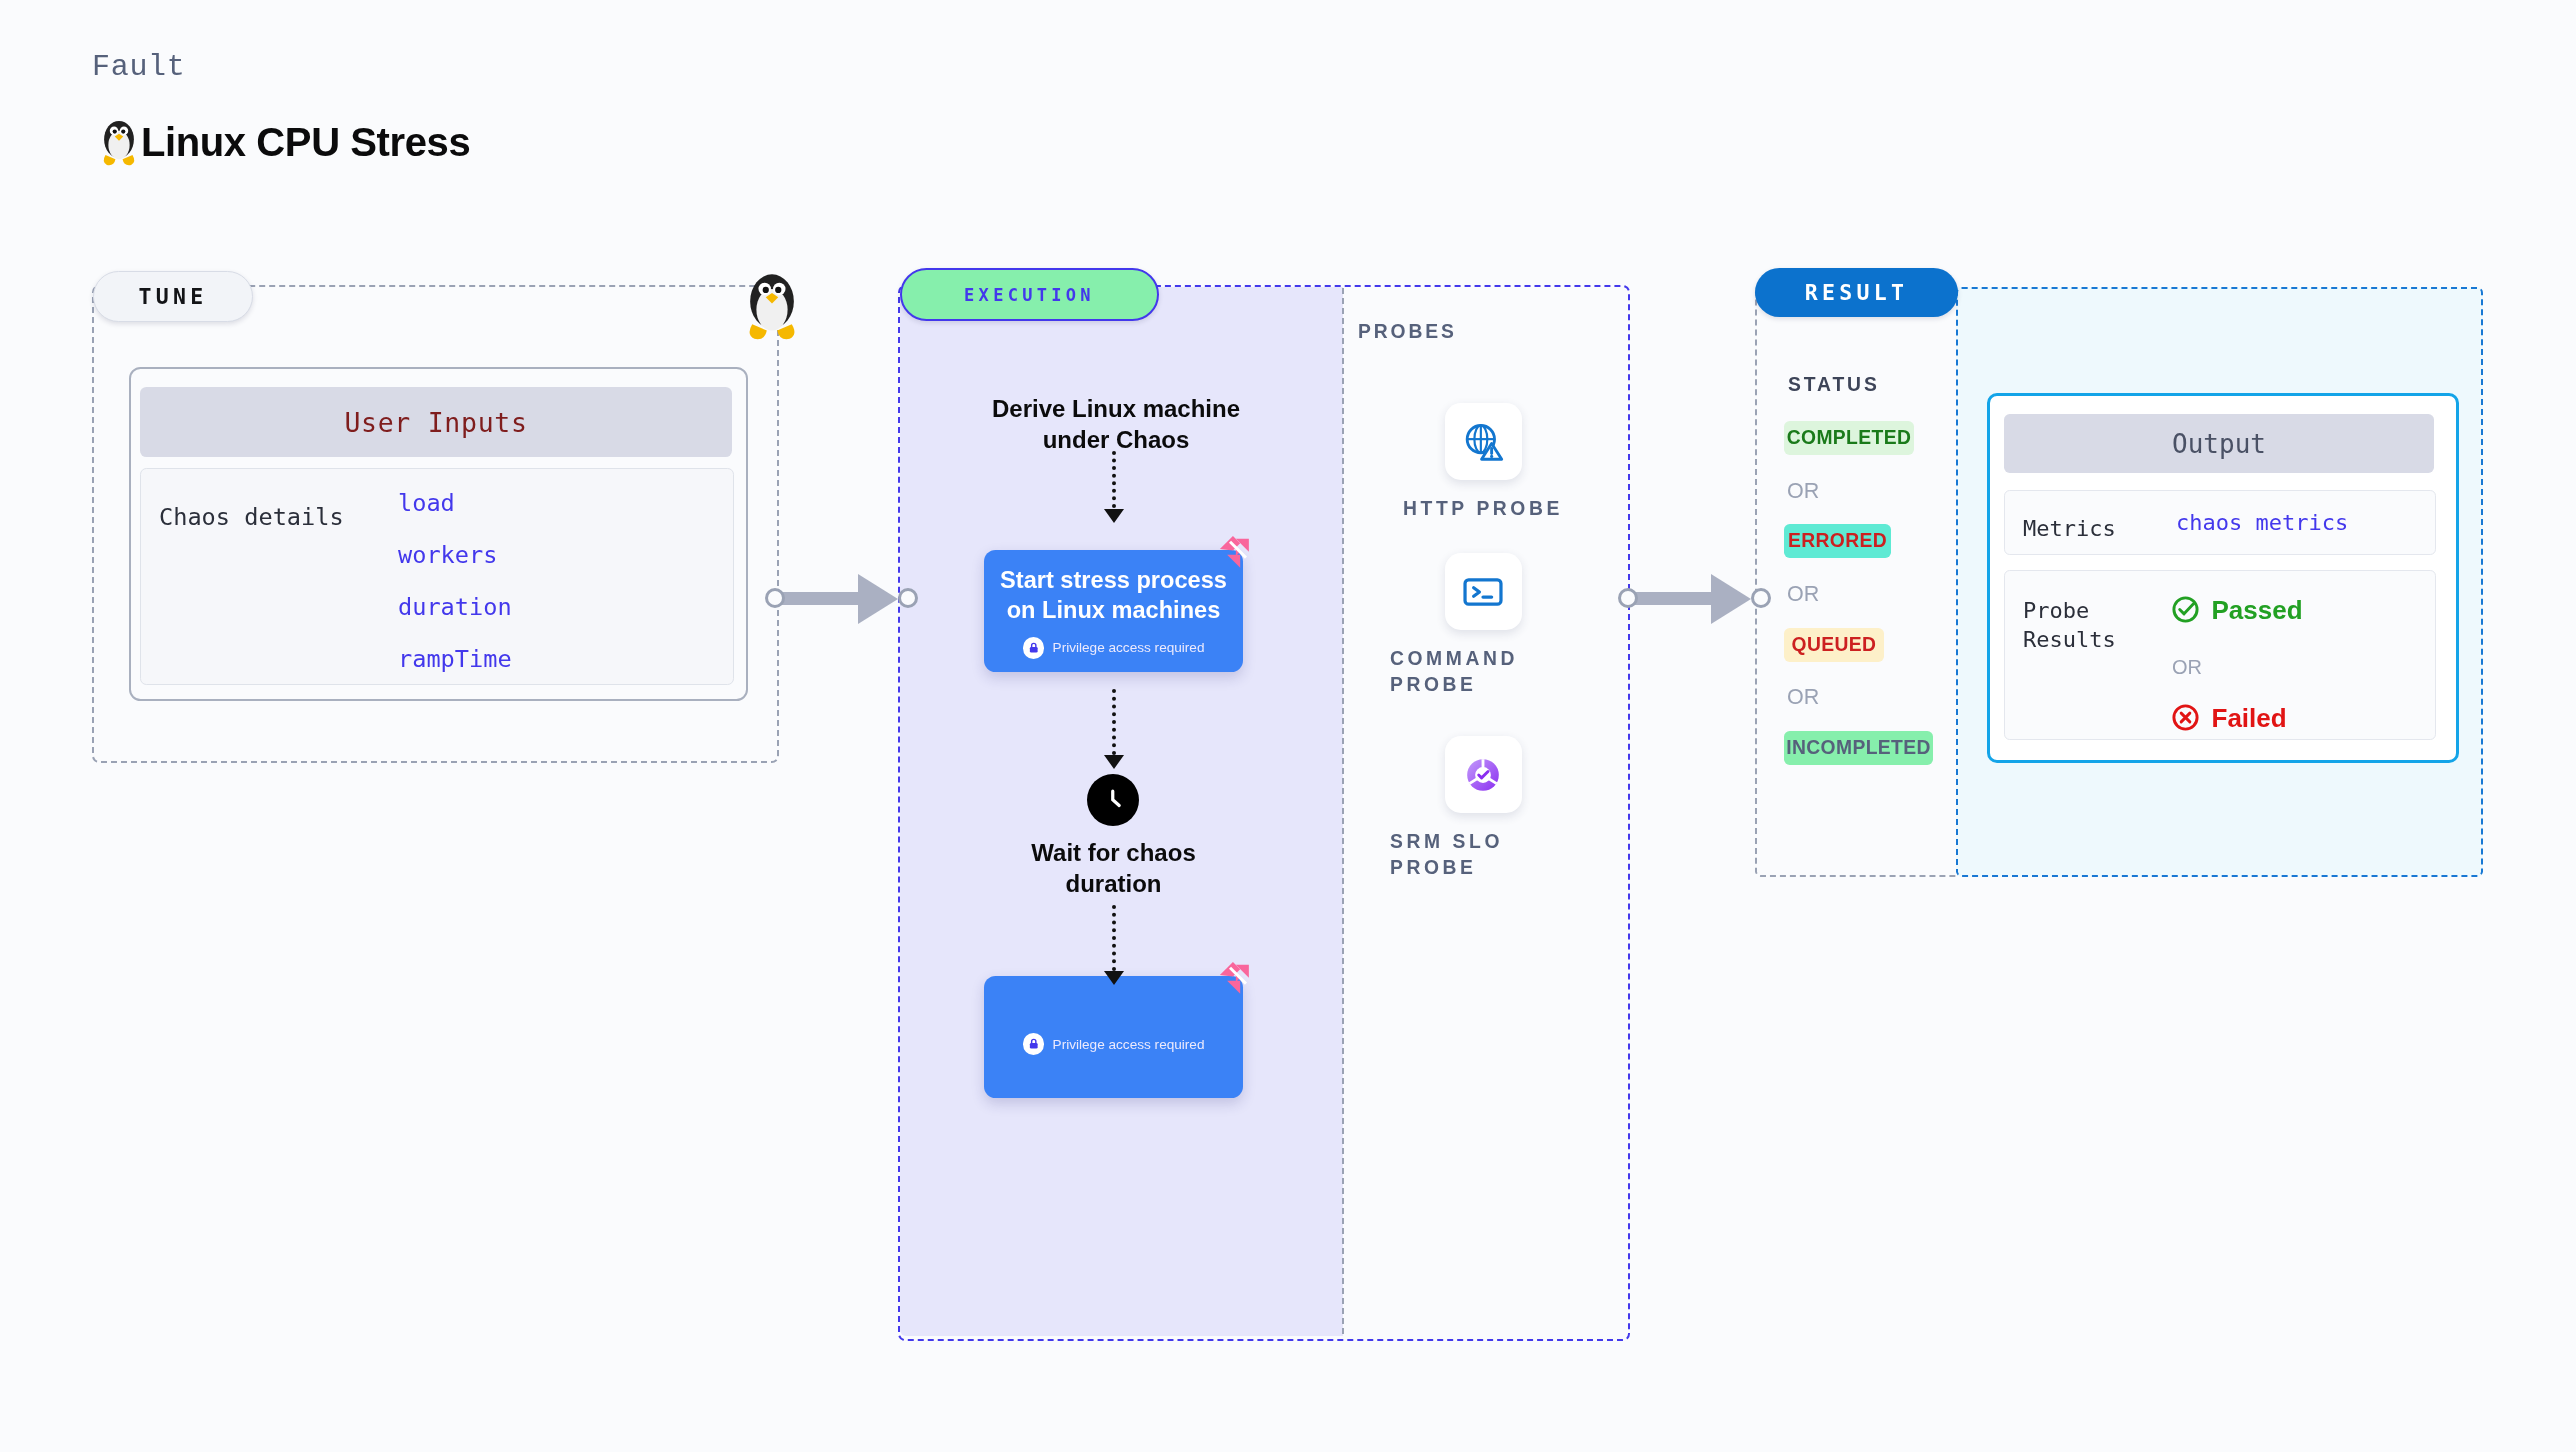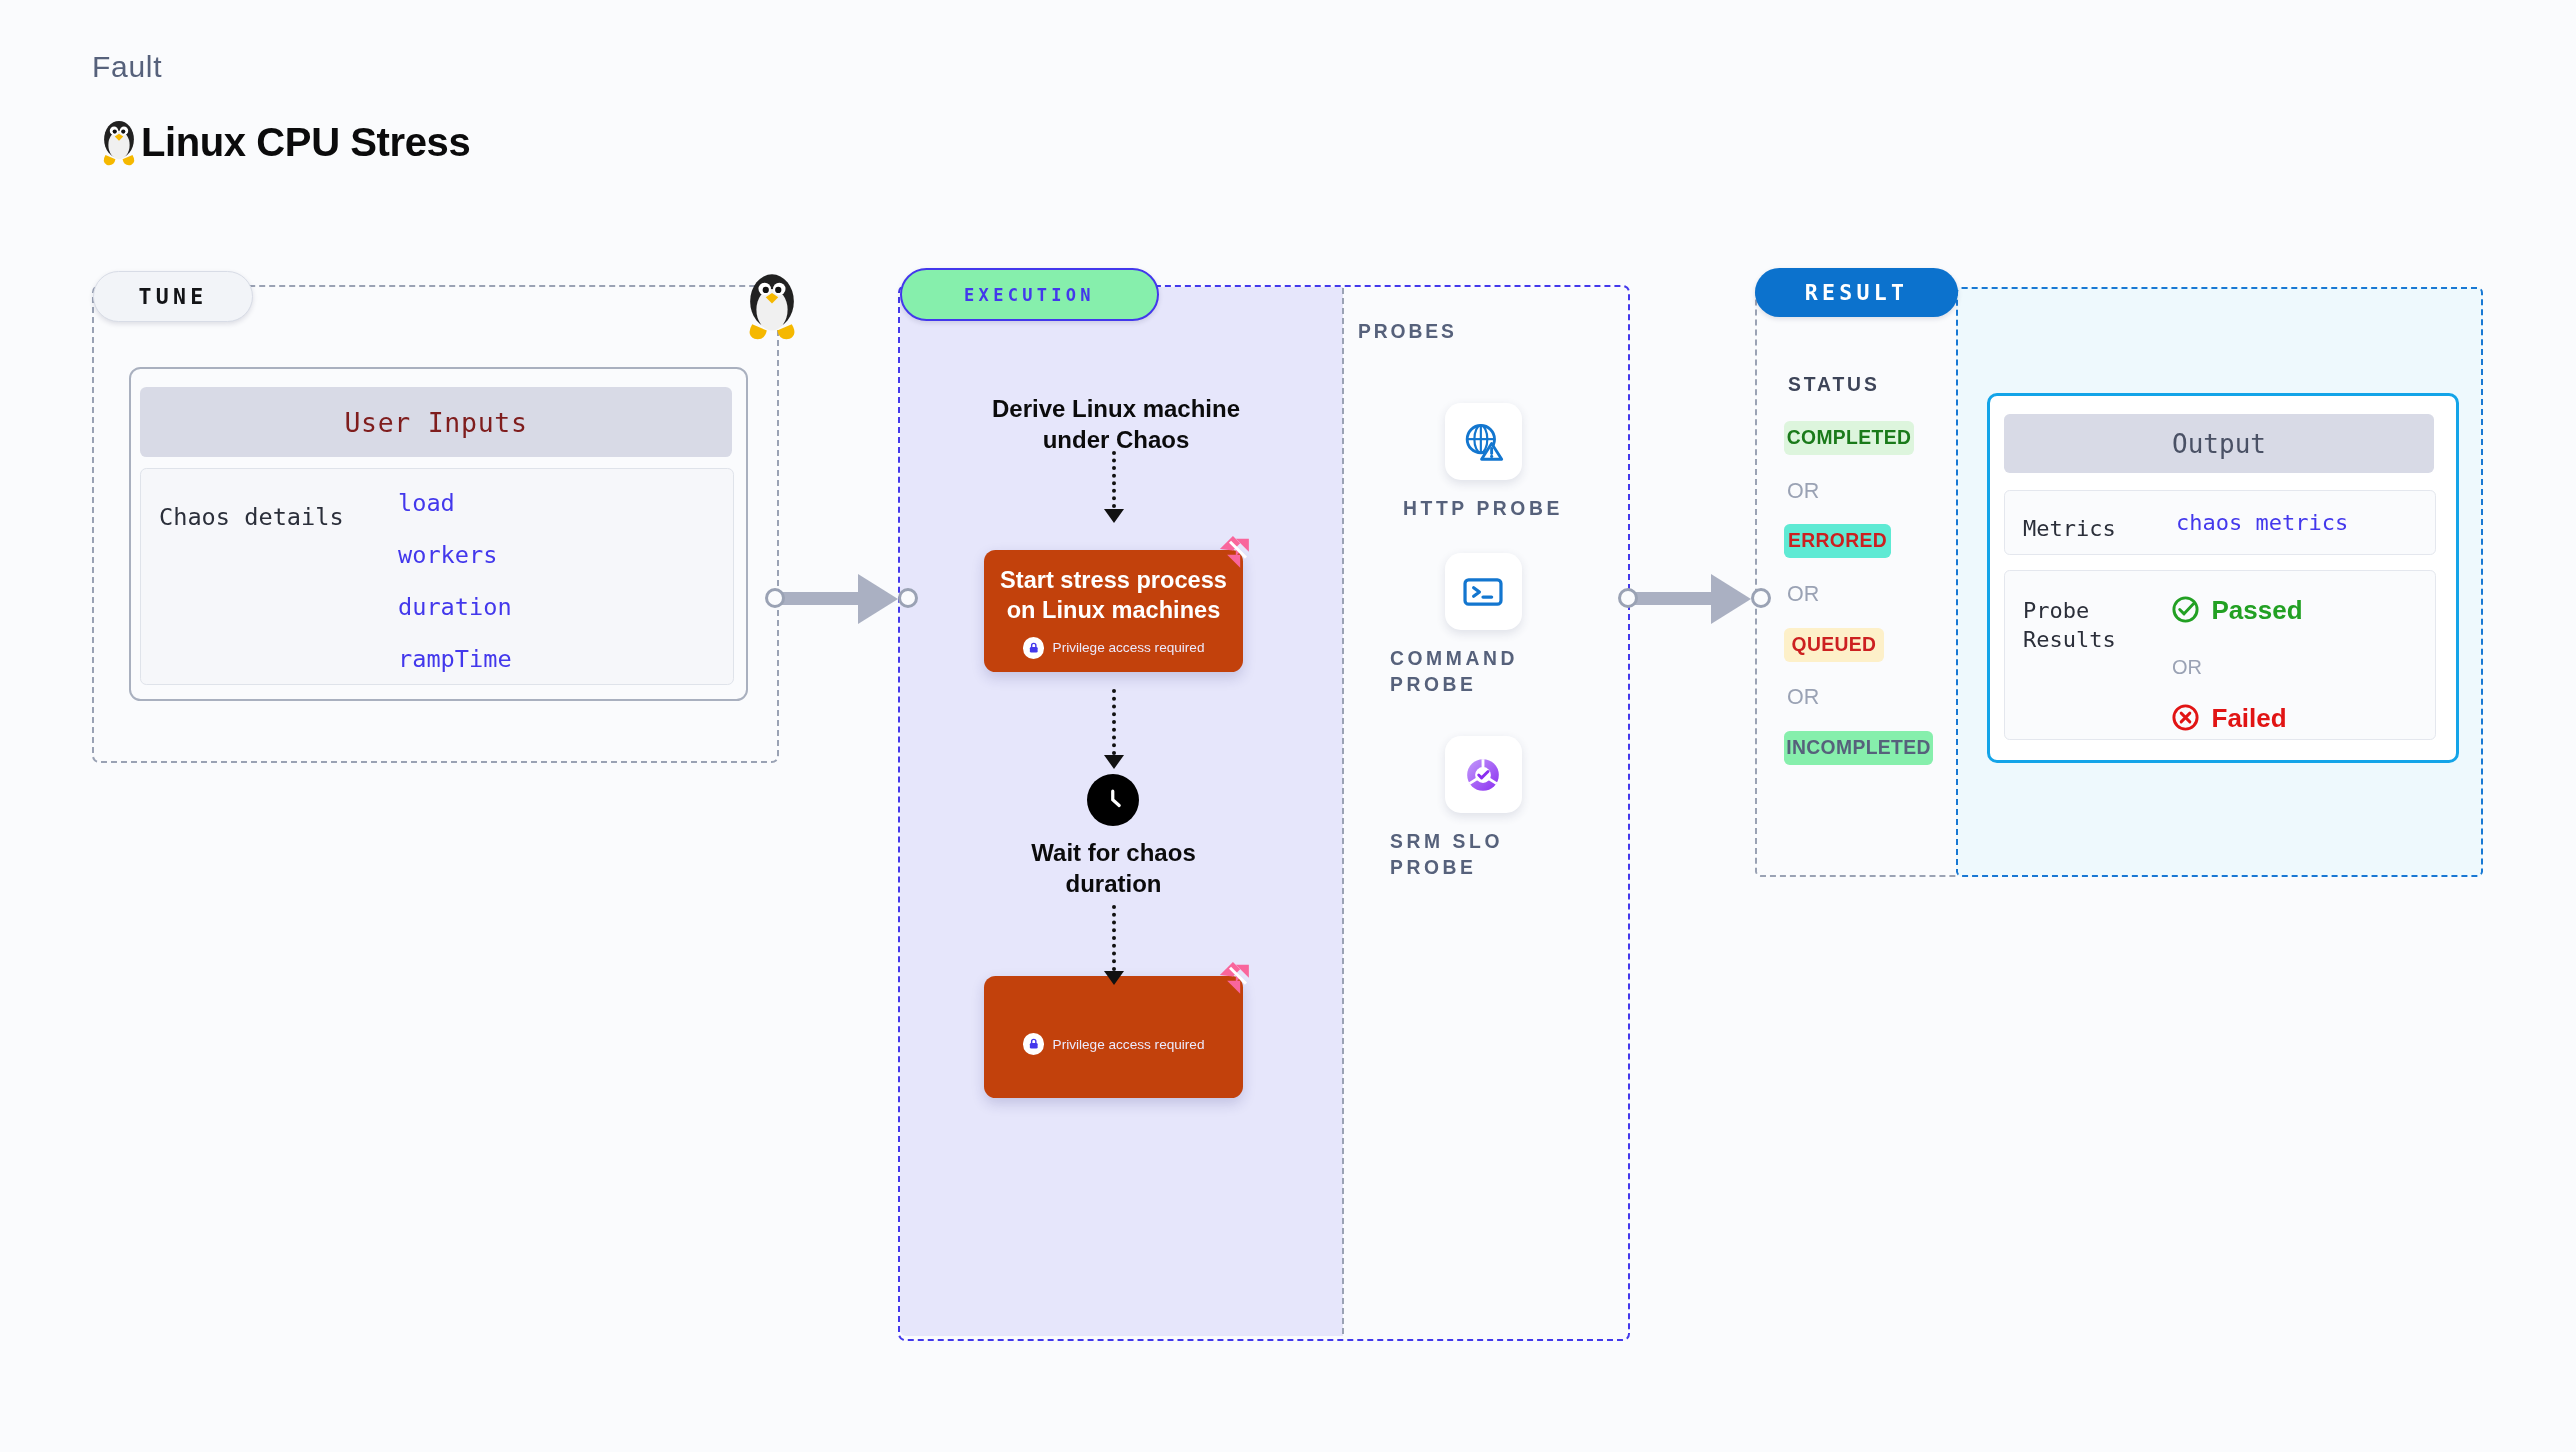--- a/index.html
+++ b/index.html
@@ -7,21 +7,21 @@
     width:2576px;height:1452px;
     background:#fafbfd;
     font-family:"Liberation Sans", sans-serif;
     position:relative;
     overflow:hidden;
   }
 
   
   #hdr-fault{
     position:absolute;left:92px;top:50px;
-    font-family:Liberation Sans, sans-serif;
+    font-family:Liberation Mono, monospace;
     font-size:30px;color:#56617b;letter-spacing:0.7px;
   }
   #hdr-row{position:absolute;left:97px;top:115px;display:flex;align-items:center;gap:0;}
   #hdr-title{font-size:40px;font-weight:bold;color:#0b0b0c;letter-spacing:-0.4px;}
 
   
   .pill{
     position:absolute;display:flex;align-items:center;justify-content:center;
     border-radius:29px;font-family:"DejaVu Sans Mono","Liberation Mono",monospace;
     font-weight:bold;letter-spacing:4.3px;z-index:8;
@@ -116,21 +116,21 @@
   .dotarrow .tip{
     position:absolute;left:-7.9px;bottom:0;width:0;height:0;
     border-left:10px solid transparent;border-right:10px solid transparent;
     border-top:14.3px solid #111;
   }
   #da1{left:1112px;top:451px;height:72px;}
   #da2{left:1112px;top:689px;height:80px;}
   #da3{left:1112px;top:905px;height:80px;}
 
   .exec-card{
-    position:absolute;width:259px;background:#c2410c;border-radius:11.5px;
+    position:absolute;width:259px;background:#3b82f6;border-radius:11.5px;
     box-shadow:0 5.7px 13px rgba(40,40,120,.18);
     display:flex;flex-direction:column;align-items:center;justify-content:center;
     padding:14.3px 0 11.5px 0;box-sizing:border-box;
   }
   .exec-card .t{
     color:#fff;font-size:23.6px;font-weight:bold;line-height:1.26;text-align:center;
     width:229px;
   }
   .exec-card .priv{
     display:flex;align-items:center;gap:8.6px;margin-top:11.5px;

